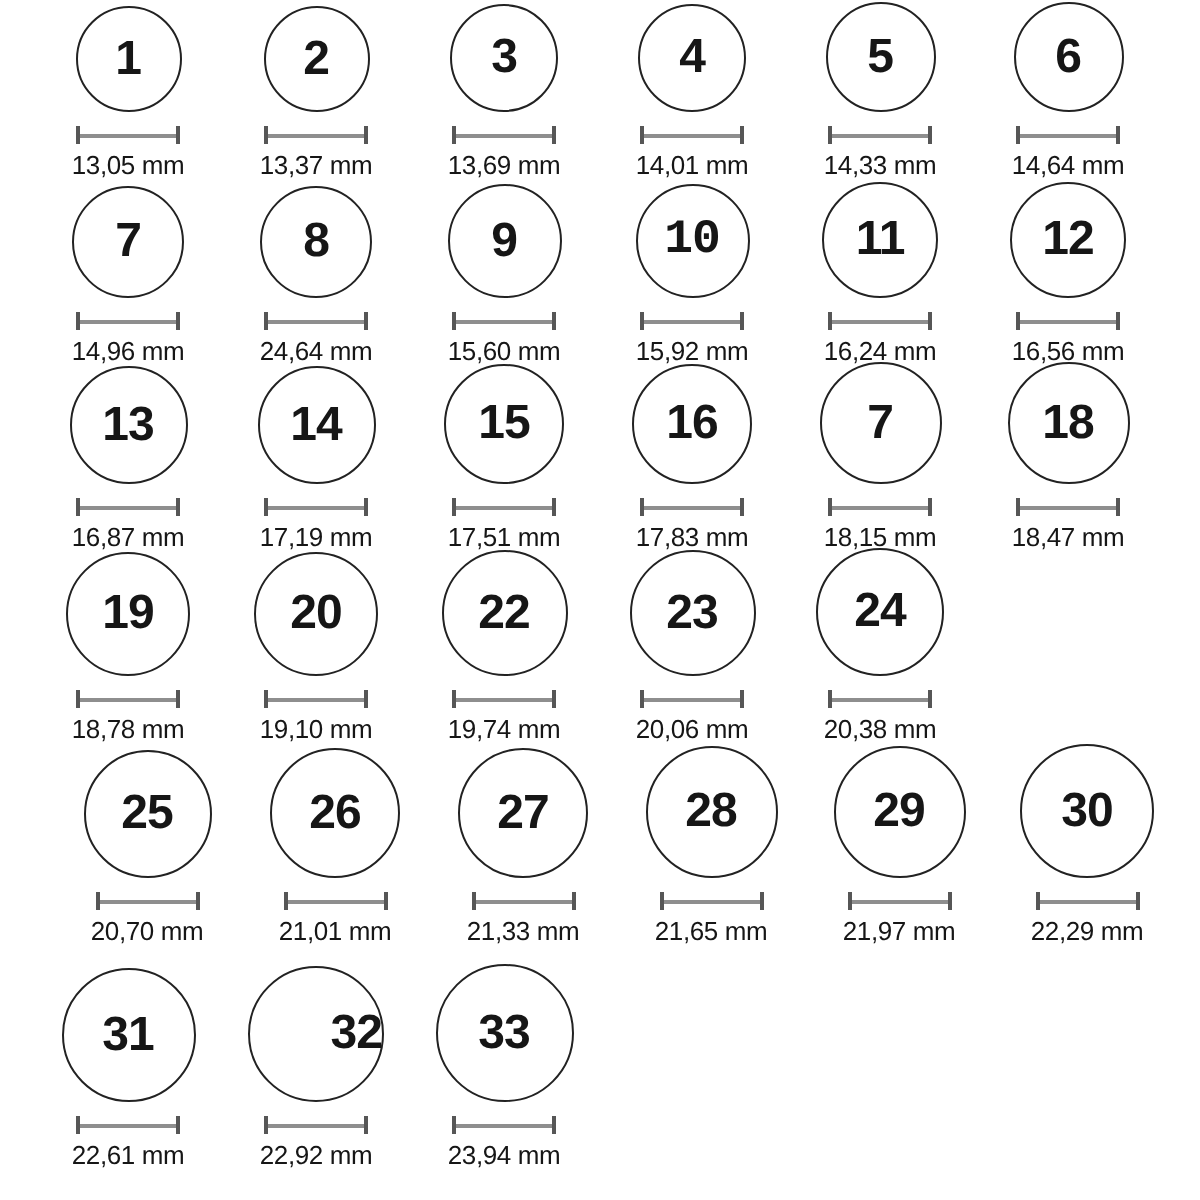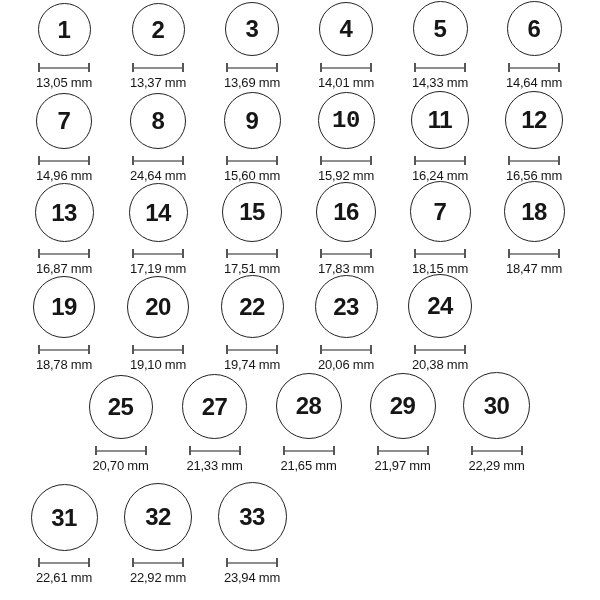--- a/index.html
+++ b/index.html
@@ -295,20 +295,29 @@
         <div class="circle" style="width: 64px; height: 64px;">
           <span class="num">25</span>
         </div>
         <div class="mline">
           <div class="bar"></div>
         </div>
         <div class="label">20,70 mm</div>
       </div>
       <div class="cell">
         <div class="circle" style="width: 65px; height: 65px;">
+          <span class="num">26</span>
+        </div>
+        <div class="mline">
+          <div class="bar"></div>
+        </div>
+        <div class="label">21,01 mm</div>
+      </div>
+      <div class="cell">
+        <div class="circle" style="width: 65px; height: 65px;">
           <span class="num">27</span>
         </div>
         <div class="mline">
           <div class="bar"></div>
         </div>
         <div class="label">21,33 mm</div>
       </div>
       <div class="cell">
         <div class="circle" style="width: 66px; height: 66px;">
           <span class="num">28</span>
@@ -341,21 +350,21 @@
       <div class="cell">
         <div class="circle" style="width: 67px; height: 67px;">
           <span class="num">31</span>
         </div>
         <div class="mline">
           <div class="bar"></div>
         </div>
         <div class="label">22,61 mm</div>
       </div>
       <div class="cell">
-        <div class="circle" style="width: 68px; height: 68px;">
+        <div class="circle" style="width: 68px; height: 68px; justify-content: flex-end;">
           <span class="num">32</span>
         </div>
         <div class="mline">
           <div class="bar"></div>
         </div>
         <div class="label">22,92 mm</div>
       </div>
       <div class="cell">
         <div class="circle" style="width: 69px; height: 69px;">
           <span class="num">33</span>

